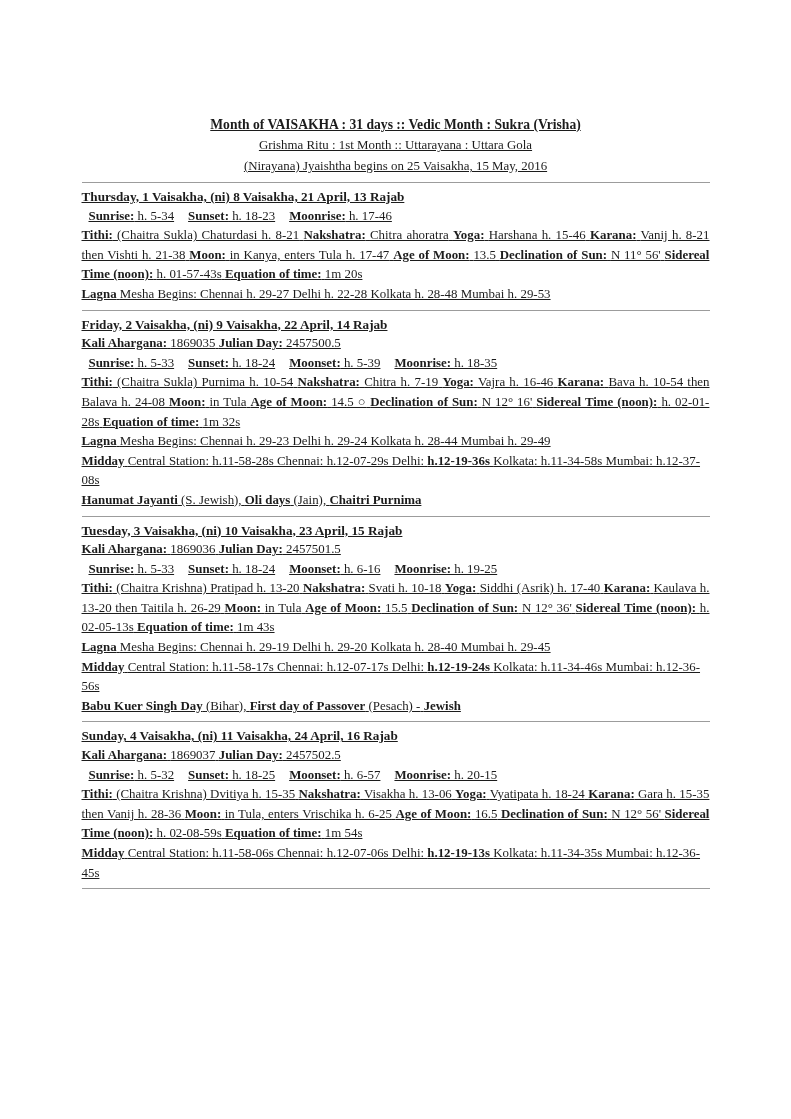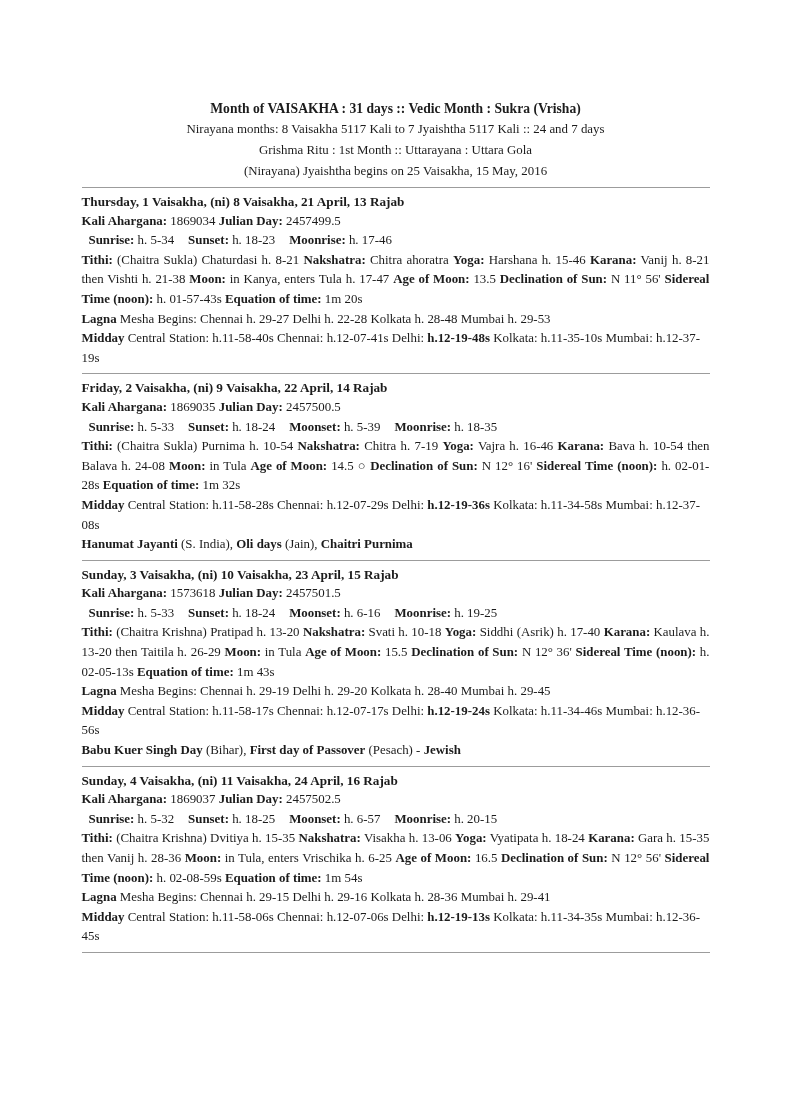--- a/index.html
+++ b/index.html
@@ -6,23 +6,24 @@
   body {
     width: 791px;
     height: 1119px;
     background: #ffffff;
     color: #1c1c1c;
     font-family: "Liberation Serif", serif;
     overflow: hidden;
   }
   .page {
     width: 628px;
-    margin: 16px auto;
-    padding-top: 82px;
+    margin: 0 auto;
+    padding-top: 114px;
     font-size: 12.9px;
+    text-decoration: underline;
   }
   .center { text-align: left; }
   .hdr-line { line-height: 21px; text-align: center; }
   .hdr-title { font-weight: bold; font-size: 13.6px; }
   hr.rule {
     border: none;
     border-top: 1px solid #9c9c9c;
     margin: 5px 0 4px 0;
     height: 0;
   }
@@ -36,64 +37,61 @@
   b { font-weight: bold; }
   i { font-style: italic; }
 </style>
 </head>
 <body>
 
 <div class="page">
 
   <div class="header">
     <div class="hdr-line hdr-title">Month of  VAISAKHA : 31 days :: Vedic Month : Sukra (Vrisha)</div>
-    <div class="hdr-line">Nirayana  months: 8 Vaisakha 5117 Kali to 7 Jyaishtha 5117 Kali :: 24 and 7 days</div>
     <div class="hdr-line">Grishma Ritu : 1st  Month :: Uttarayana : Uttara Gola</div>
     <div class="hdr-line">(Nirayana) Jyaishtha begins on 25 Vaisakha, 15 May, 2016</div>
   </div>
 
   <hr class="rule">
 
   <div id="days">
   <section class="day">
     <div class="day-line center day-title">Thursday,  1 Vaisakha, (ni)  8 Vaisakha, 21 April, 13 Rajab</div>
-    <div class="day-line center"><b>Kali Ahargana:</b> <span>1869034</span> <b>Julian Day:</b> <span>2457499.5</span> </div>
     <div class="day-line center"><span class="pair"><b>Sunrise:</b> h. 5-34</span><span class="pair"><b>Sunset:</b> h. 18-23</span><span class="pair"><b>Moonrise:</b> h. 17-46</span></div>
     <div class="day-line details"><b>Tithi:</b> <span>(Chaitra Sukla) Chaturdasi h. 8-21</span> <b>Nakshatra:</b> <span>Chitra ahoratra</span> <b>Yoga:</b> <span>Harshana h. 15-46</span> <b>Karana:</b> <span>Vanij h. 8-21 then Vishti h. 21-38</span> <b>Moon:</b> <span>in Kanya, enters Tula h. 17-47</span> <b>Age of Moon:</b> <span>13.5</span> <b>Declination of Sun:</b> <span>N 11° 56'</span> <b>Sidereal Time (noon):</b> <span>h. 01-57-43s</span> <b>Equation of time:</b> <span>1m  20s</span> </div>
     <div class="day-line center"><b>Lagna</b> <span>Mesha Begins: Chennai h. 29-27 Delhi h. 22-28 Kolkata h. 28-48 Mumbai h. 29-53</span> </div>
-    <div class="day-line center"><b>Midday</b> <span>Central Station: h.11-58-40s Chennai: h.12-07-41s Delhi:</span> <b>h.12-19-48s</b> <span>Kolkata: h.11-35-10s Mumbai: h.12-37-19s</span> </div>
     <hr class="rule">
   </section>
 
   <section class="day">
     <div class="day-line center day-title">Friday,  2 Vaisakha, (ni)  9 Vaisakha, 22 April, 14 Rajab</div>
     <div class="day-line center"><b>Kali Ahargana:</b> <span>1869035</span> <b>Julian Day:</b> <span>2457500.5</span> </div>
     <div class="day-line center"><span class="pair"><b>Sunrise:</b> h. 5-33</span><span class="pair"><b>Sunset:</b> h. 18-24</span><span class="pair"><b>Moonset:</b> h. 5-39</span><span class="pair"><b>Moonrise:</b> h. 18-35</span></div>
     <div class="day-line details"><b>Tithi:</b> <span>(Chaitra Sukla) Purnima h. 10-54</span> <b>Nakshatra:</b> <span>Chitra h. 7-19</span> <b>Yoga:</b> <span>Vajra h. 16-46</span> <b>Karana:</b> <span>Bava h. 10-54 then Balava h. 24-08</span> <b>Moon:</b> <span>in Tula</span> <b>Age of Moon:</b> <span>14.5 ○</span> <b>Declination of Sun:</b> <span>N 12° 16'</span> <b>Sidereal Time (noon):</b> <span>h. 02-01-28s</span> <b>Equation of time:</b> <span>1m  32s</span> </div>
+    <div class="day-line center"><b>Lagna</b> <span>Mesha Begins: Chennai h. 29-23 Delhi h. 29-24 Kolkata h. 28-44 Mumbai h. 29-49</span> </div>
     <div class="day-line center"><b>Midday</b> <span>Central Station: h.11-58-28s Chennai: h.12-07-29s Delhi:</span> <b>h.12-19-36s</b> <span>Kolkata: h.11-34-58s Mumbai: h.12-37-08s</span> </div>
-    <div class="day-line center"><b>Hanumat Jayanti</b> <span>(S. India),</span> <b>Oli days</b> <span>(Jain),</span> <b>Chaitri Purnima</b> </div>
+    <div class="day-line center"><b>Hanumat Jayanti</b> <span>(S. Jewish),</span> <b>Oli days</b> <span>(Jain),</span> <b>Chaitri Purnima</b> </div>
     <hr class="rule">
   </section>
 
   <section class="day">
-    <div class="day-line center day-title">Sunday,  3 Vaisakha, (ni) 10 Vaisakha, 23 April, 15 Rajab</div>
-    <div class="day-line center"><b>Kali Ahargana:</b> <span>1573618</span> <b>Julian Day:</b> <span>2457501.5</span> </div>
+    <div class="day-line center day-title">Tuesday,  3 Vaisakha, (ni) 10 Vaisakha, 23 April, 15 Rajab</div>
+    <div class="day-line center"><b>Kali Ahargana:</b> <span>1869036</span> <b>Julian Day:</b> <span>2457501.5</span> </div>
     <div class="day-line center"><span class="pair"><b>Sunrise:</b> h. 5-33</span><span class="pair"><b>Sunset:</b> h. 18-24</span><span class="pair"><b>Moonset:</b> h. 6-16</span><span class="pair"><b>Moonrise:</b> h. 19-25</span></div>
     <div class="day-line details"><b>Tithi:</b> <span>(Chaitra Krishna) Pratipad h. 13-20</span> <b>Nakshatra:</b> <span>Svati h. 10-18</span> <b>Yoga:</b> <span>Siddhi (Asrik) h. 17-40</span> <b>Karana:</b> <span>Kaulava h. 13-20 then Taitila h. 26-29</span> <b>Moon:</b> <span>in Tula</span> <b>Age of Moon:</b> <span>15.5</span> <b>Declination of Sun:</b> <span>N 12° 36'</span> <b>Sidereal Time (noon):</b> <span>h. 02-05-13s</span> <b>Equation of time:</b> <span>1m  43s</span> </div>
     <div class="day-line center"><b>Lagna</b> <span>Mesha Begins: Chennai h. 29-19 Delhi h. 29-20 Kolkata h. 28-40 Mumbai h. 29-45</span> </div>
     <div class="day-line center"><b>Midday</b> <span>Central Station: h.11-58-17s Chennai: h.12-07-17s Delhi:</span> <b>h.12-19-24s</b> <span>Kolkata: h.11-34-46s Mumbai: h.12-36-56s</span> </div>
     <div class="day-line center"><b>Babu Kuer Singh Day</b> <span>(Bihar),</span> <b>First day of Passover</b> <span>(Pesach) -</span> <b>Jewish</b> </div>
     <hr class="rule">
   </section>
 
   <section class="day">
     <div class="day-line center day-title">Sunday,  4 Vaisakha, (ni) 11 Vaisakha, 24 April, 16 Rajab</div>
     <div class="day-line center"><b>Kali Ahargana:</b> <span>1869037</span> <b>Julian Day:</b> <span>2457502.5</span> </div>
     <div class="day-line center"><span class="pair"><b>Sunrise:</b> h. 5-32</span><span class="pair"><b>Sunset:</b> h. 18-25</span><span class="pair"><b>Moonset:</b> h. 6-57</span><span class="pair"><b>Moonrise:</b> h. 20-15</span></div>
     <div class="day-line details"><b>Tithi:</b> <span>(Chaitra Krishna) Dvitiya h. 15-35</span> <b>Nakshatra:</b> <span>Visakha h. 13-06</span> <b>Yoga:</b> <span>Vyatipata h. 18-24</span> <b>Karana:</b> <span>Gara h. 15-35 then Vanij h. 28-36</span> <b>Moon:</b> <span>in Tula, enters Vrischika h. 6-25</span> <b>Age of Moon:</b> <span>16.5</span> <b>Declination of Sun:</b> <span>N 12° 56'</span> <b>Sidereal Time (noon):</b> <span>h. 02-08-59s</span> <b>Equation of time:</b> <span>1m  54s</span> </div>
-    <div class="day-line center"><b>Lagna</b> <span>Mesha Begins: Chennai h. 29-15 Delhi h. 29-16 Kolkata h. 28-36 Mumbai h. 29-41</span> </div>
     <div class="day-line center"><b>Midday</b> <span>Central Station: h.11-58-06s Chennai: h.12-07-06s Delhi:</span> <b>h.12-19-13s</b> <span>Kolkata: h.11-34-35s Mumbai: h.12-36-45s</span> </div>
 
     <hr class="rule">
   </section>
 </div>
 
 </div>
 
 </body></html>

